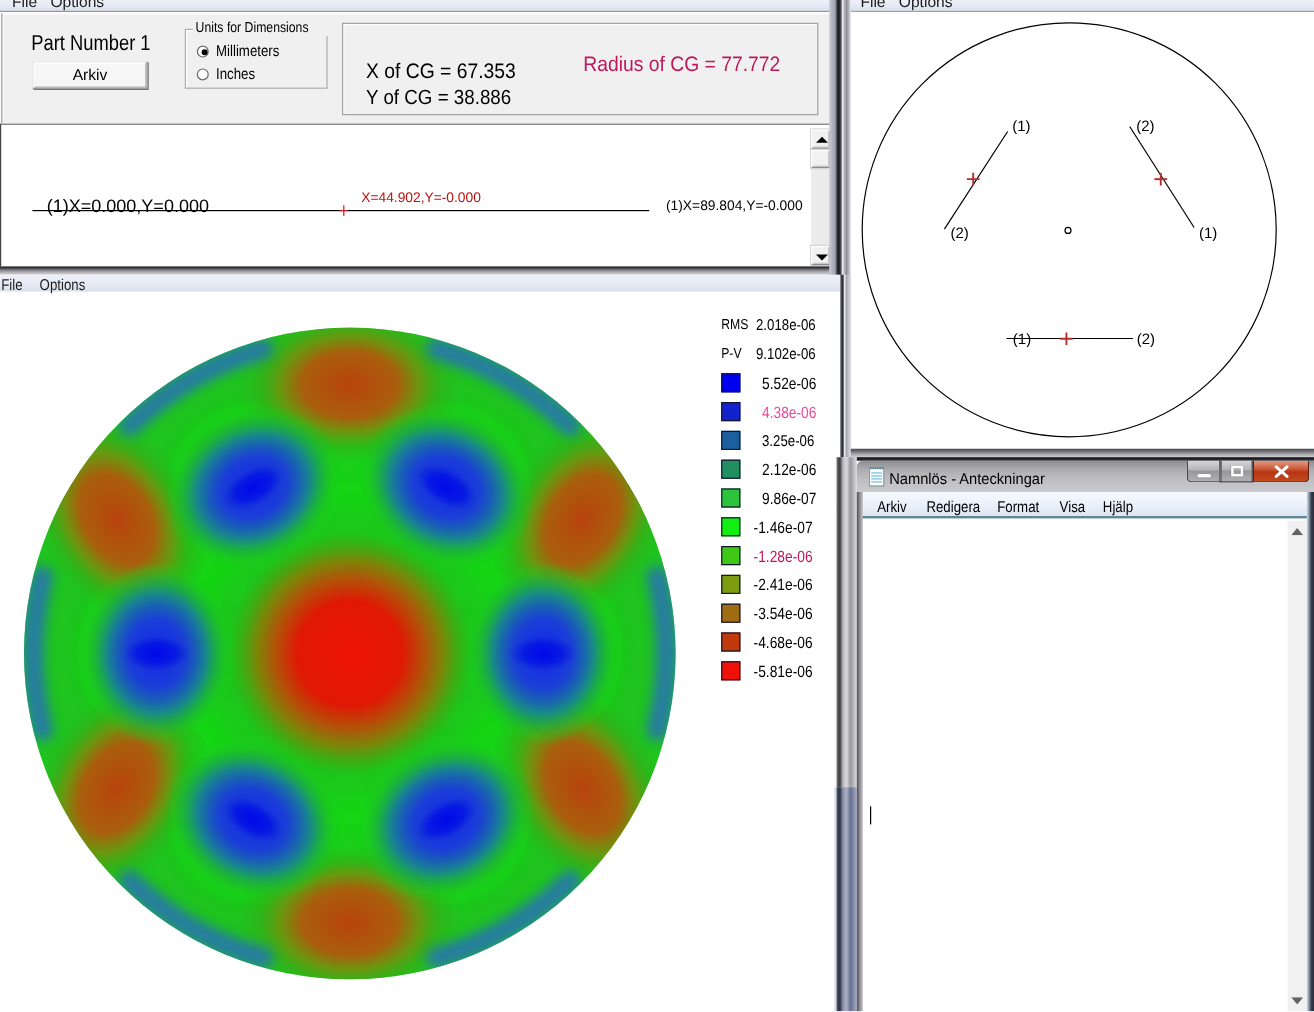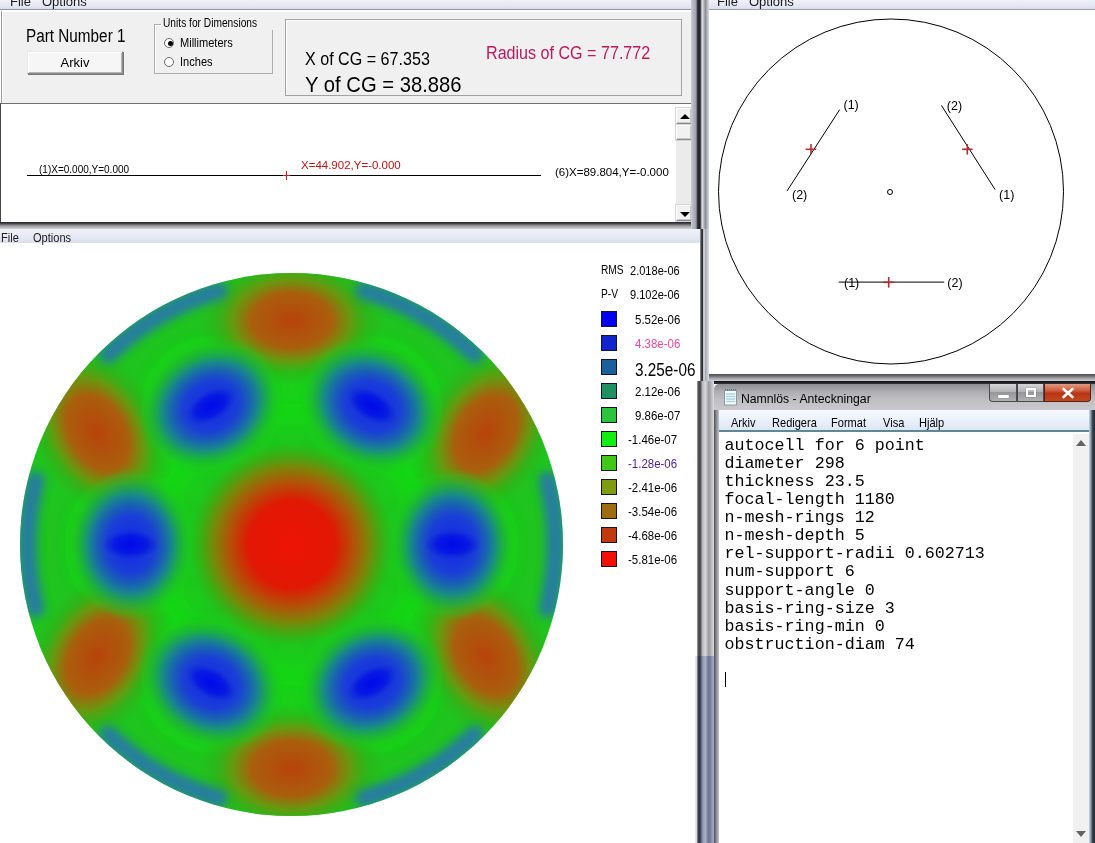--- a/index.html
+++ b/index.html
@@ -32,31 +32,31 @@
     <div class="abs" style="left:159px;top:5px;background:#f0f0f0;font-size:12px;color:#000;padding:0 2px;"><span class="sq">Units for Dimensions</span></div>
     <div class="abs" style="left:162px;top:26.5px;width:10px;height:10px;border-radius:50%;background:#fff;border:1px solid #6a6a6a;"></div>
     <div class="abs" style="left:165.5px;top:30px;width:5px;height:5px;border-radius:50%;background:#000;"></div>
     <div class="abs" style="left:178px;top:24px;font-size:13px;color:#000;"><span class="sq">Millimeters</span></div>
     <div class="abs" style="left:162px;top:45.5px;width:10px;height:10px;border-radius:50%;background:#fff;border:1px solid #6a6a6a;"></div>
     <div class="abs" style="left:178px;top:43px;font-size:13px;color:#000;"><span class="sq">Inches</span></div>
 
     <div class="abs" style="left:283px;top:8px;width:397px;height:77px;border:1px solid #a2a2a2;box-shadow:inset 1px 1px 0 #fff;"></div>
     <div class="abs" style="left:303px;top:38px;font-size:17.5px;color:#000;"><span class="sqc">X of CG = 67.353</span></div>
     <div class="abs" style="left:484px;top:32px;font-size:17.5px;color:#be185d;"><span class="sqc">Radius of CG = 77.772</span></div>
-    <div class="abs" style="left:303px;top:60.5px;font-size:22px;color:#000;"><span class="sqc">Y of CG = 38.886</span></div>
+    <div class="abs" style="left:303px;top:60.5px;font-size:17px;color:#000;"><span class="sqc">Y of CG = 38.886</span></div>
     <div class="abs" style="left:484px;top:60.5px;font-size:13px;color:#000;margin-top:48px;"><span class="sqc">Angle of CG = 30.000</span></div>
   </div>
 
   <div class="abs" style="left:0;top:103px;width:694px;height:119px;background:#fff;border-top:1px solid #707070;border-left:1px solid #444;">
     <div class="abs" style="left:26px;top:71px;width:514px;height:1px;background:#000;"></div>
-    <div class="abs" style="left:38px;top:60px;font-size:10px;color:#000;white-space:pre;">(1)X=0.000,Y=0.000</div>
+    <div class="abs" style="left:38px;top:60px;font-size:15px;color:#000;white-space:pre;">(1)X=0.000,Y=0.000</div>
     <div class="abs" style="left:285px;top:67px;width:1px;height:9px;background:#cc2020;"></div>
     <div class="abs" style="left:282px;top:71px;width:7px;height:1px;background:#cc2020;"></div>
     <div class="abs" style="left:300px;top:55px;font-size:11.5px;color:#bb1111;white-space:pre;">X=44.902,Y=-0.000</div>
-    <div class="abs" style="left:554px;top:62px;font-size:11.5px;color:#000;white-space:pre;">(6)X=89.804,Y=-0.000</div>
+    <div class="abs" style="left:554px;top:62px;font-size:11.5px;color:#000;white-space:pre;">(1)X=89.804,Y=-0.000</div>
 
     <div class="abs" style="left:675px;top:4px;width:16px;height:113px;background:#ebebeb;">
       <div class="abs sbtn" style="left:0;top:0;width:16px;height:16px;">
             <span class="arr" style="border-bottom:5px solid #000;top:5px;"></span>
           </div>
       <div class="abs sbtn" style="left:0;top:17px;width:16px;height:15px;"></div>
       <div class="abs sbtn" style="left:0;top:97px;width:16px;height:16px;">
             <span class="arr" style="border-top:5px solid #000;top:6px;"></span>
           </div>
     </div>
@@ -206,29 +206,29 @@
 
   <div class="abs" style="left:601px;top:34px;font-size:12px;color:#000;"><span class="sq">RMS</span></div>
   <div class="abs" style="left:630px;top:34px;font-size:13px;color:#000;"><span class="sq">2.018e-06</span></div>
   <div class="abs" style="left:601px;top:58px;font-size:12px;color:#000;"><span class="sq">P-V</span></div>
   <div class="abs" style="left:630px;top:58px;font-size:13px;color:#000;"><span class="sq">9.102e-06</span></div>
   <div class="abs" style="left:601px;top:81.5px;width:16px;height:16px;background:#0000f0;border:1px solid #141430;"></div>
   <div class="abs" style="left:634.5px;top:83.0px;font-size:13.5px;color:#000;text-align:right;"><span class="sq">5.52e-06</span></div>
   <div class="abs" style="left:601px;top:105.5px;width:16px;height:16px;background:#1222cc;border:1px solid #141430;"></div>
   <div class="abs" style="left:634.5px;top:107.0px;font-size:13.5px;color:#ec4899;"><span class="sq">4.38e-06</span></div>
   <div class="abs" style="left:601px;top:129.5px;width:16px;height:16px;background:#1c5f9e;border:1px solid #141430;"></div>
-  <div class="abs" style="left:634.5px;top:131.0px;font-size:18px;color:#000;"><span class="sq">3.25e-06</span></div>
+  <div class="abs" style="left:634.5px;top:131.0px;font-size:13px;color:#000;"><span class="sq">3.25e-06</span></div>
   <div class="abs" style="left:601px;top:153.5px;width:16px;height:16px;background:#219061;border:1px solid #141430;"></div>
   <div class="abs" style="left:634.5px;top:155.0px;font-size:13.5px;color:#000;"><span class="sq">2.12e-06</span></div>
   <div class="abs" style="left:601px;top:177.5px;width:16px;height:16px;background:#2cc33e;border:1px solid #141430;"></div>
   <div class="abs" style="left:634.5px;top:179.0px;font-size:13.5px;color:#000;"><span class="sq">9.86e-07</span></div>
   <div class="abs" style="left:601px;top:201.5px;width:16px;height:16px;background:#12ee12;border:1px solid #141430;"></div>
   <div class="abs" style="left:627.5px;top:203.0px;font-size:13.5px;color:#000;"><span class="sq">-1.46e-07</span></div>
   <div class="abs" style="left:601px;top:225.5px;width:16px;height:16px;background:#3fc816;border:1px solid #141430;"></div>
-  <div class="abs" style="left:627.5px;top:227.0px;font-size:13.5px;color:#4c1d95;"><span class="sq">-1.28e-06</span></div>
+  <div class="abs" style="left:627.5px;top:227.0px;font-size:13.5px;color:#be185d;"><span class="sq">-1.28e-06</span></div>
   <div class="abs" style="left:601px;top:249.5px;width:16px;height:16px;background:#7d9c10;border:1px solid #141430;"></div>
   <div class="abs" style="left:627.5px;top:251.0px;font-size:13.5px;color:#000;"><span class="sq">-2.41e-06</span></div>
   <div class="abs" style="left:601px;top:273.5px;width:16px;height:16px;background:#a06c12;border:1px solid #141430;"></div>
   <div class="abs" style="left:627.5px;top:275.0px;font-size:13.5px;color:#000;"><span class="sq">-3.54e-06</span></div>
   <div class="abs" style="left:601px;top:297.5px;width:16px;height:16px;background:#c03a0e;border:1px solid #141430;"></div>
   <div class="abs" style="left:627.5px;top:299.0px;font-size:13.5px;color:#000;"><span class="sq">-4.68e-06</span></div>
   <div class="abs" style="left:601px;top:321.5px;width:16px;height:16px;background:#f01008;border:1px solid #141430;"></div>
   <div class="abs" style="left:627.5px;top:323.0px;font-size:13.5px;color:#000;"><span class="sq">-5.81e-06</span></div>
 </div>
 
@@ -276,32 +276,20 @@
 
   <div class="abs" style="left:3px;top:29px;width:375px;height:22px;background:linear-gradient(180deg,#f7faff 0%,#eaf0fa 55%,#dde5f3 100%);border-bottom:2px solid #5f8795;">
     <div class="abs" style="left:14px;top:5px;font-size:13px;color:#000;"><span class="sq">Arkiv</span></div>
     <div class="abs" style="left:55px;top:5px;font-size:13px;color:#000;"><span class="sq">Redigera</span></div>
     <div class="abs" style="left:114px;top:5px;font-size:13px;color:#000;"><span class="sq">Format</span></div>
     <div class="abs" style="left:166px;top:5px;font-size:13px;color:#000;"><span class="sq">Visa</span></div>
     <div class="abs" style="left:202px;top:5px;font-size:13px;color:#000;"><span class="sq">Hjälp</span></div>
   </div>
 
   <div class="abs" style="left:5px;top:53px;width:353.5px;height:409px;background:#fff;overflow:hidden;">
-    <pre style="position:absolute;left:5.5px;top:2.5px;font-family:'Liberation Mono',monospace;font-size:16.7px;line-height:18.12px;color:#000;">autocell for 6 point
-diameter 298
-thickness 23.5
-focal-length 1180
-n-mesh-rings 12
-n-mesh-depth 5
-rel-support-radii 0.602713
-num-support 6
-support-angle 0
-basis-ring-size 3
-basis-ring-min 0
-obstruction-diam 74</pre>
     <div class="abs" style="left:5.5px;top:238px;width:1.5px;height:15px;background:#000;"></div>
   </div>
 
   <div class="abs" style="left:358.5px;top:53px;width:16.5px;height:409px;background:#f1f1f1;">
     <svg class="abs" style="left:3px;top:6px;" width="10" height="6">
           <polygon points="5,0 10,6 0,6" fill="#636363"></polygon>
         </svg>
     <svg class="abs" style="left:3px;top:397px;" width="10" height="6">
           <polygon points="0,0 10,0 5,6" fill="#636363"></polygon>
         </svg>

